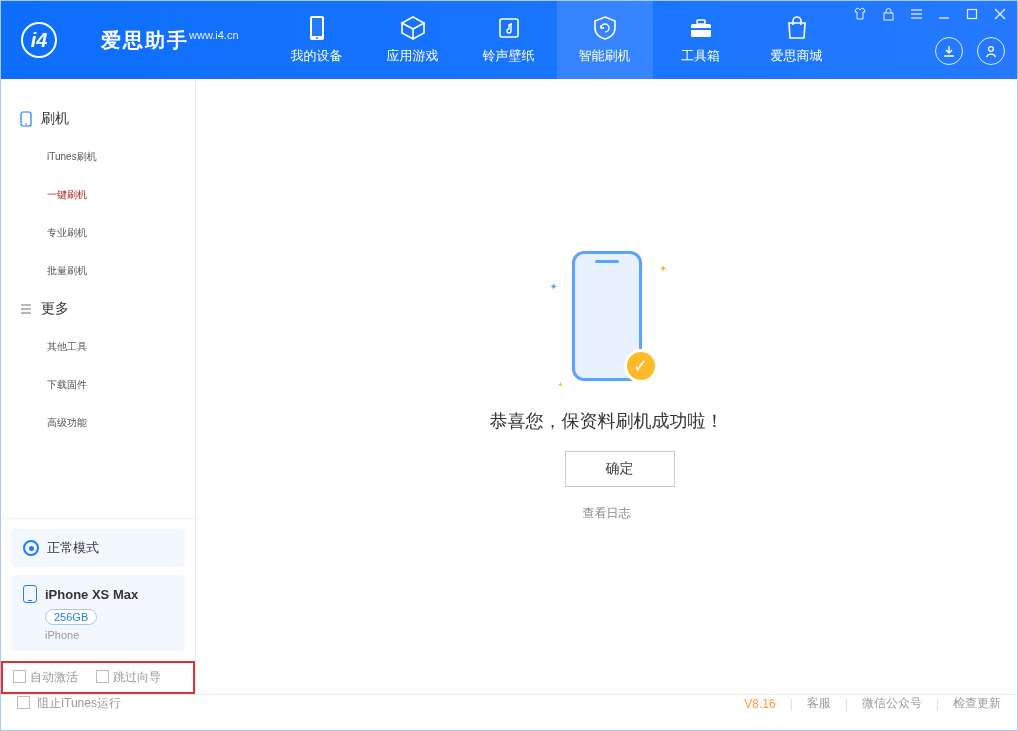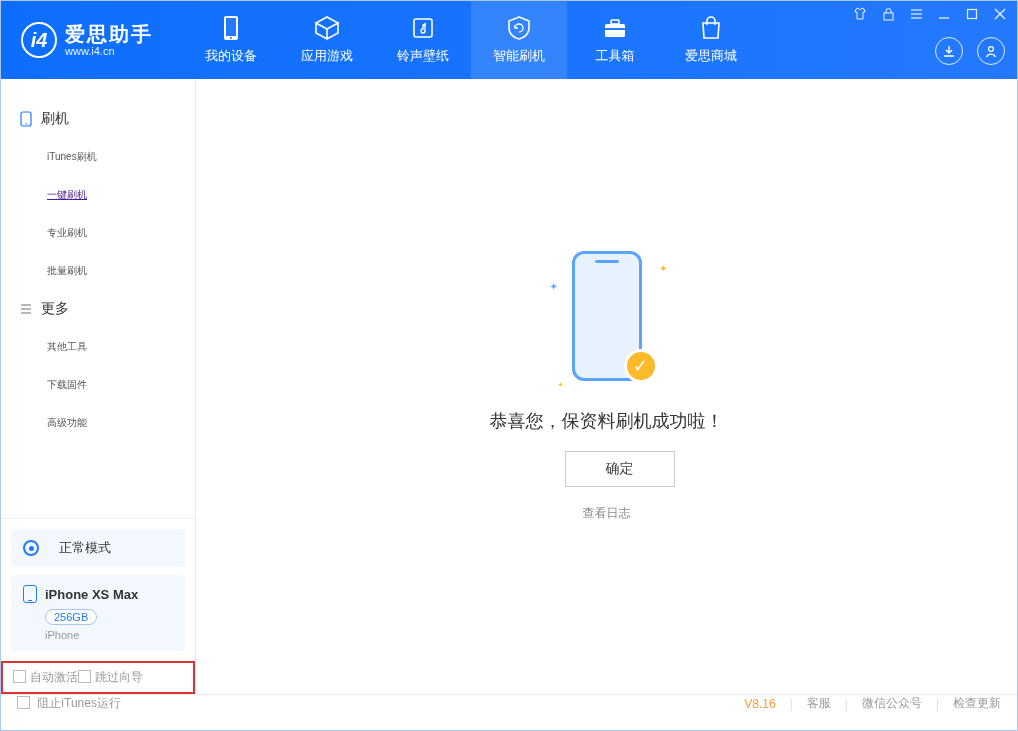--- a/index.html
+++ b/index.html
@@ -2,51 +2,51 @@
 <html><head>
 <meta charset="utf-8">
 <style>
 * { margin: 0; padding: 0; box-sizing: border-box; font-family: "Microsoft YaHei", Arial, sans-serif; }
 body { background: #fff; width: 1018px; height: 731px; overflow: hidden; border: 1px solid #a8c8f0; }
 
 
 .header { height: 78px; background: linear-gradient(90deg, #0d6efd 0%, #2479ff 100%); display: flex; color: #fff; position: relative; }
 .logo-area { display: flex; align-items: center; padding: 0 20px; gap: 8px; }
 .logo-circle { width: 36px; height: 36px; border: 2.5px solid #fff; border-radius: 50%; display: flex; align-items: center; justify-content: center; font-size: 20px; font-weight: bold; font-style: italic; }
-.logo-text { display: flex; flex-direction: column; line-height: 1.1; }
+.logo-text { display: flex; flex-direction: row; line-height: 1.1; margin-left: 36px; }
 .logo-title { font-size: 20px; font-weight: bold; letter-spacing: 2px; }
 .logo-url { font-size: 11px; opacity: 0.9; }
 .header-tabs { display: flex; height: 100%; margin-left: 10px; }
 .header-tab { width: 96px; display: flex; flex-direction: column; align-items: center; justify-content: center; gap: 6px; font-size: 13px; cursor: pointer; position: relative; }
 .header-tab.active { background: rgba(255,255,255,0.12); }
 .header-tab .tab-icon { width: 26px; height: 26px; display: flex; align-items: center; justify-content: center; }
 .title-controls { position: absolute; top: 4px; right: 8px; display: flex; gap: 10px; align-items: center; }
 .title-controls span { width: 18px; height: 18px; display: flex; align-items: center; justify-content: center; cursor: pointer; font-size: 13px; opacity: 0.9; }
 .header-right-icons { position: absolute; right: 12px; bottom: 14px; display: flex; gap: 14px; }
 .circ-btn { width: 28px; height: 28px; border: 1.5px solid rgba(255,255,255,0.85); border-radius: 50%; display: flex; align-items: center; justify-content: center; cursor: pointer; }
 
 
 .body { display: flex; height: calc(100% - 78px - 36px); }
 .sidebar { width: 195px; border-right: 1px solid #eaeaea; display: flex; flex-direction: column; }
 .side-scroll { flex: 1; overflow: auto; padding-top: 21px; }
 .side-group-title { display: flex; align-items: center; gap: 8px; padding: 10px 18px; font-size: 14px; color: #333; font-weight: 500; }
 .side-group-title .sgicon { width: 14px; height: 14px; display: inline-flex; align-items: center; justify-content: center; }
 .side-item { padding: 12px 18px 12px 46px; font-size: 10px; color: #555; cursor: pointer; }
-.side-item.active { color: #4c1d95; text-decoration: underline; }
+.side-item.active { color: #b91c1c; }
 .side-bottom { padding: 10px; border-top: 1px solid #f0f0f0; }
-.status-box { background: #f3f8ff; border-radius: 4px; padding: 10px 12px; display: flex; align-items: center; gap: 20px; font-size: 13px; color: #333; margin-bottom: 8px; }
+.status-box { background: #f3f8ff; border-radius: 4px; padding: 10px 12px; display: flex; align-items: center; gap: 8px; font-size: 13px; color: #333; margin-bottom: 8px; }
 .status-dot { width: 16px; height: 16px; border: 2px solid #1f7bff; border-radius: 50%; position: relative; }
 .status-dot::after { content:""; position:absolute; width:5px; height:5px; background:#1f7bff; border-radius:50%; left:3.5px; top:3.5px; }
 .device-box { background: #f3f8ff; border-radius: 4px; padding: 10px 12px; }
 .device-line1 { display: flex; align-items: center; gap: 8px; font-size: 13px; font-weight: bold; color: #333; }
 .phone-ico { width: 14px; height: 18px; border: 1.5px solid #1f7bff; border-radius: 3px; display:inline-block; position:relative; }
 .phone-ico::after { content:""; position:absolute; bottom:1px; left:50%; transform:translateX(-50%); width:4px; height:1.5px; background:#1f7bff; }
 .storage-pill { display:inline-block; margin-top:6px; margin-left:22px; font-size:11px; color:#1f7bff; border:1px solid #a8c8f0; border-radius: 10px; padding: 1px 8px; background:#fff; }
 .device-sub { margin-left:22px; font-size:11px; color:#999; margin-top:4px; }
-.checkbox-row { border: 2px solid #d93333; padding: 6px 10px; display: flex; align-items: flex-start; font-size: 12px; color: #999; }
+.checkbox-row { border: 2px solid #d93333; padding: 6px 10px; display: flex; gap: 18px; align-items: flex-start; font-size: 12px; color: #999; }
 .fake-cb { width:13px; height:13px; border:1px solid #bbb; display:inline-block; margin-right:4px; vertical-align:-2px; }
 
 
 .main { flex: 1; position: relative; display: flex; flex-direction: column; align-items: center; justify-content: center; gap: 18px; }
 .phone-illus { width: 110px; height: 140px; position: relative; }
 .phone-body { position:absolute; left:20px; top:0; width:70px; height:130px; border:3px solid #5aa4ff; border-radius:12px; background:#e8f2ff; }
 .phone-screen-line { position:absolute; top:6px; left:50%; transform:translateX(-50%); width:24px; height:3px; background:#5aa4ff; border-radius:2px; }
 .check-badge { position:absolute; right:4px; bottom:8px; width:34px; height:34px; background:#fdbb2c; border:3px solid #fff; border-radius:50%; display:flex; align-items:center; justify-content:center; color:#fff; font-size:18px; }
 .sparkle { position:absolute; color:#5aa4ff; font-size:10px; }
 .success-text { font-size: 18px; color: #333; }

